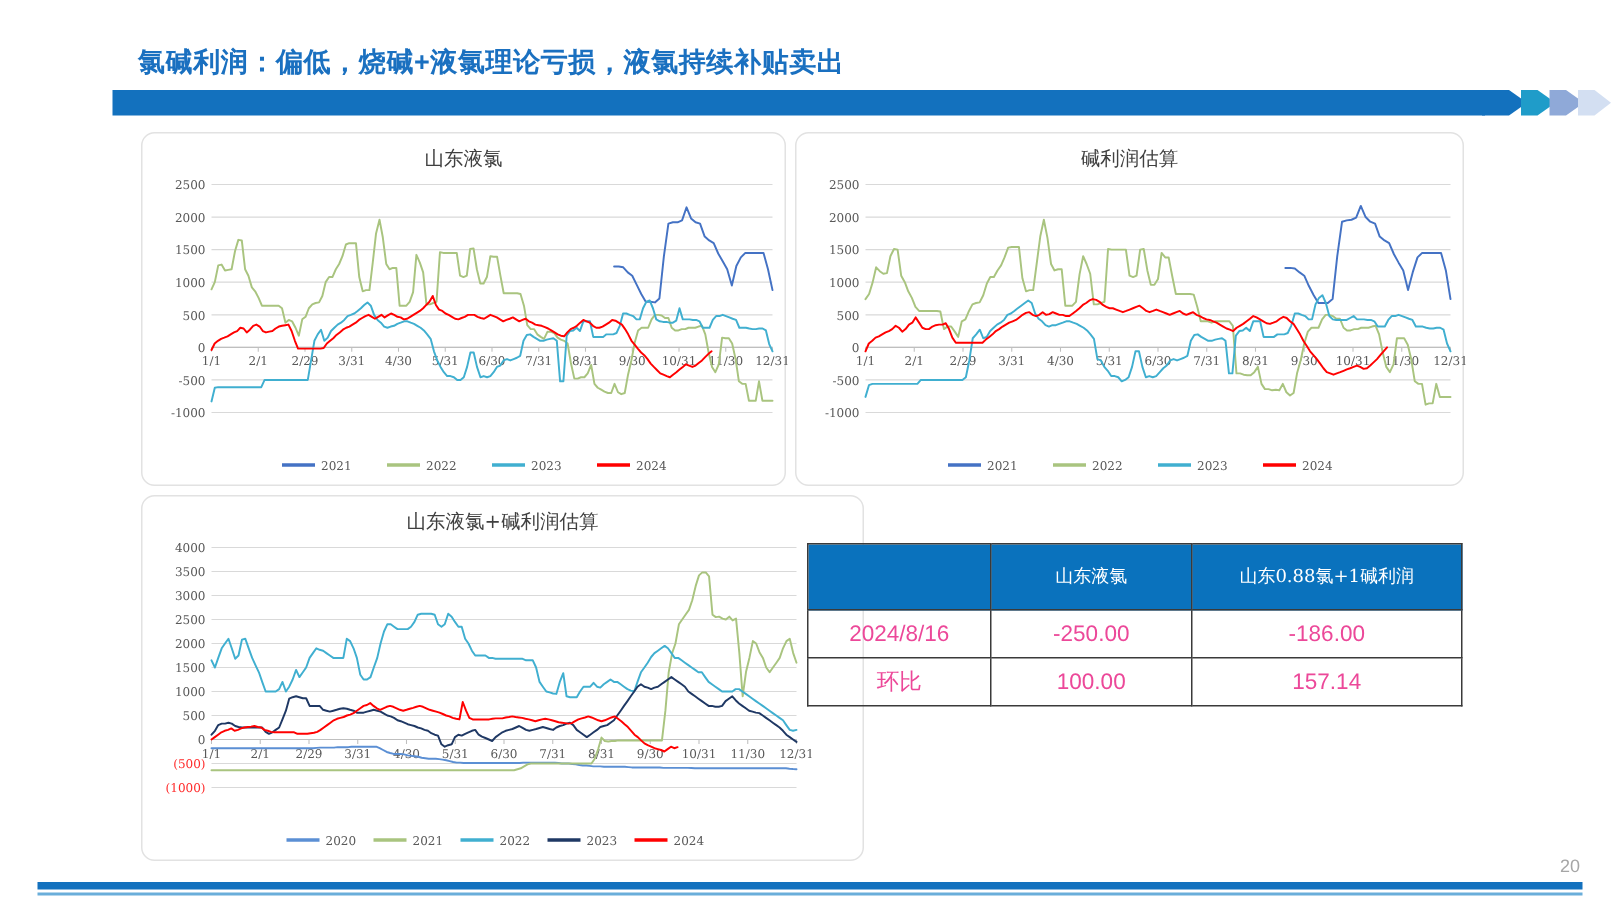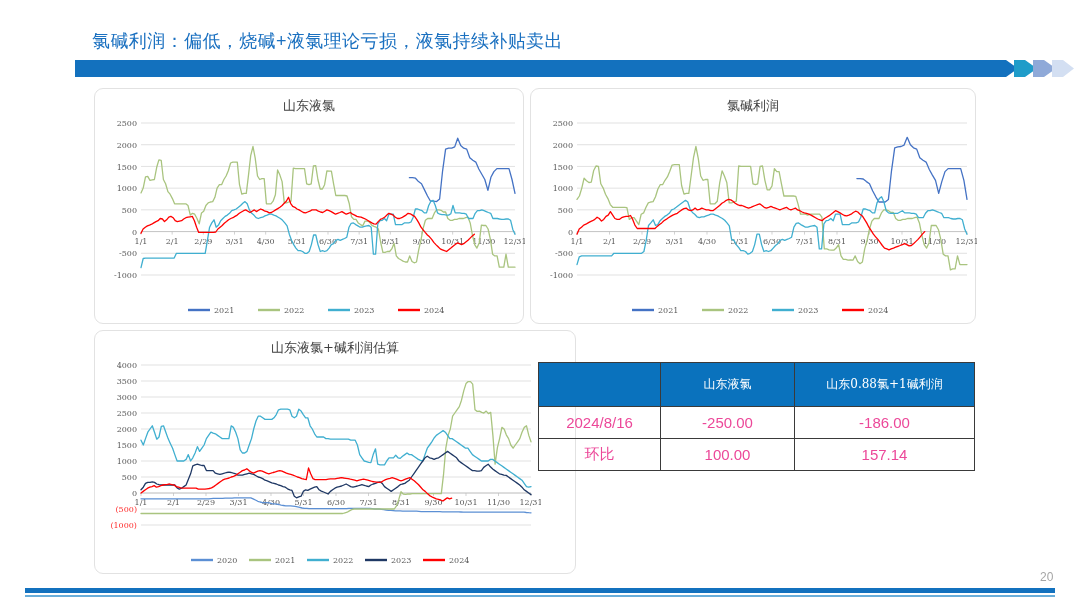--- a/index.html
+++ b/index.html
@@ -21,21 +21,21 @@
     position: absolute; left: 8px; top: 28px; width: 72px; height: 48px;
   }
   #logo-mark { position: absolute; left: 10px; top: 0px; }
   #logo-text {
     position: absolute; left: 0px; top: 32px; width: 72px;
     font-size: 11px; font-weight: bold; color: #1C6FB8;
     letter-spacing: 0px; white-space: nowrap;
   }
   #slide-title {
     position: absolute; left: 92px; top: 29px;
-    font-size: 18px; font-weight: normal; color: #1A70C0;
+    font-size: 18px; font-weight: bold; color: #1A70C0;
     letter-spacing: 0.4px; white-space: nowrap;
   }
   #title-bar {
     position: absolute; left: 75px; top: 60px; width: 915px; height: 17px;
     background: #1371BE;
   }
   #chevrons {
     position: absolute; left: 988px; top: 58px; width: 86px; height: 21px;
   }
 
@@ -188,21 +188,21 @@
         <text x="189" y="198" font-size="8" class="legend-text">2022</text>
         <line x1="233" y1="195" x2="255" y2="195" stroke="#40AFD0" stroke-width="2.4"></line>
         <text x="259" y="198" font-size="8" class="legend-text">2023</text>
         <line x1="303" y1="195" x2="325" y2="195" stroke="#FF0000" stroke-width="2.4"></line>
         <text x="329" y="198" font-size="8" class="legend-text">2024</text>
       </g>
     </svg>
 </div>
 
 <div class="card" id="card-chart2">
-  <div class="chart-title">氯碱利润</div>
+  <div class="chart-title">碱利润估算</div>
   <svg class="chart-svg" id="svg-chart-1" width="446" height="208">
       <line x1="46" y1="160" x2="436" y2="160" stroke="#D9D9D9" stroke-width="0.8"></line>
       <text x="42" y="163.2" text-anchor="end" font-size="8" class="axis-text">-1000</text>
       <line x1="46" y1="138.28571428571428" x2="436" y2="138.28571428571428" stroke="#D9D9D9" stroke-width="0.8"></line>
       <text x="42" y="141.48571428571427" text-anchor="end" font-size="8" class="axis-text">-500</text>
       <line x1="46" y1="116.57142857142857" x2="436" y2="116.57142857142857" stroke="#D9D9D9" stroke-width="0.8"></line>
       <text x="42" y="119.77142857142857" text-anchor="end" font-size="8" class="axis-text">0</text>
       <line x1="46" y1="94.85714285714286" x2="436" y2="94.85714285714286" stroke="#D9D9D9" stroke-width="0.8"></line>
       <text x="42" y="98.05714285714286" text-anchor="end" font-size="8" class="axis-text">500</text>
       <line x1="46" y1="73.14285714285714" x2="436" y2="73.14285714285714" stroke="#D9D9D9" stroke-width="0.8"></line>

